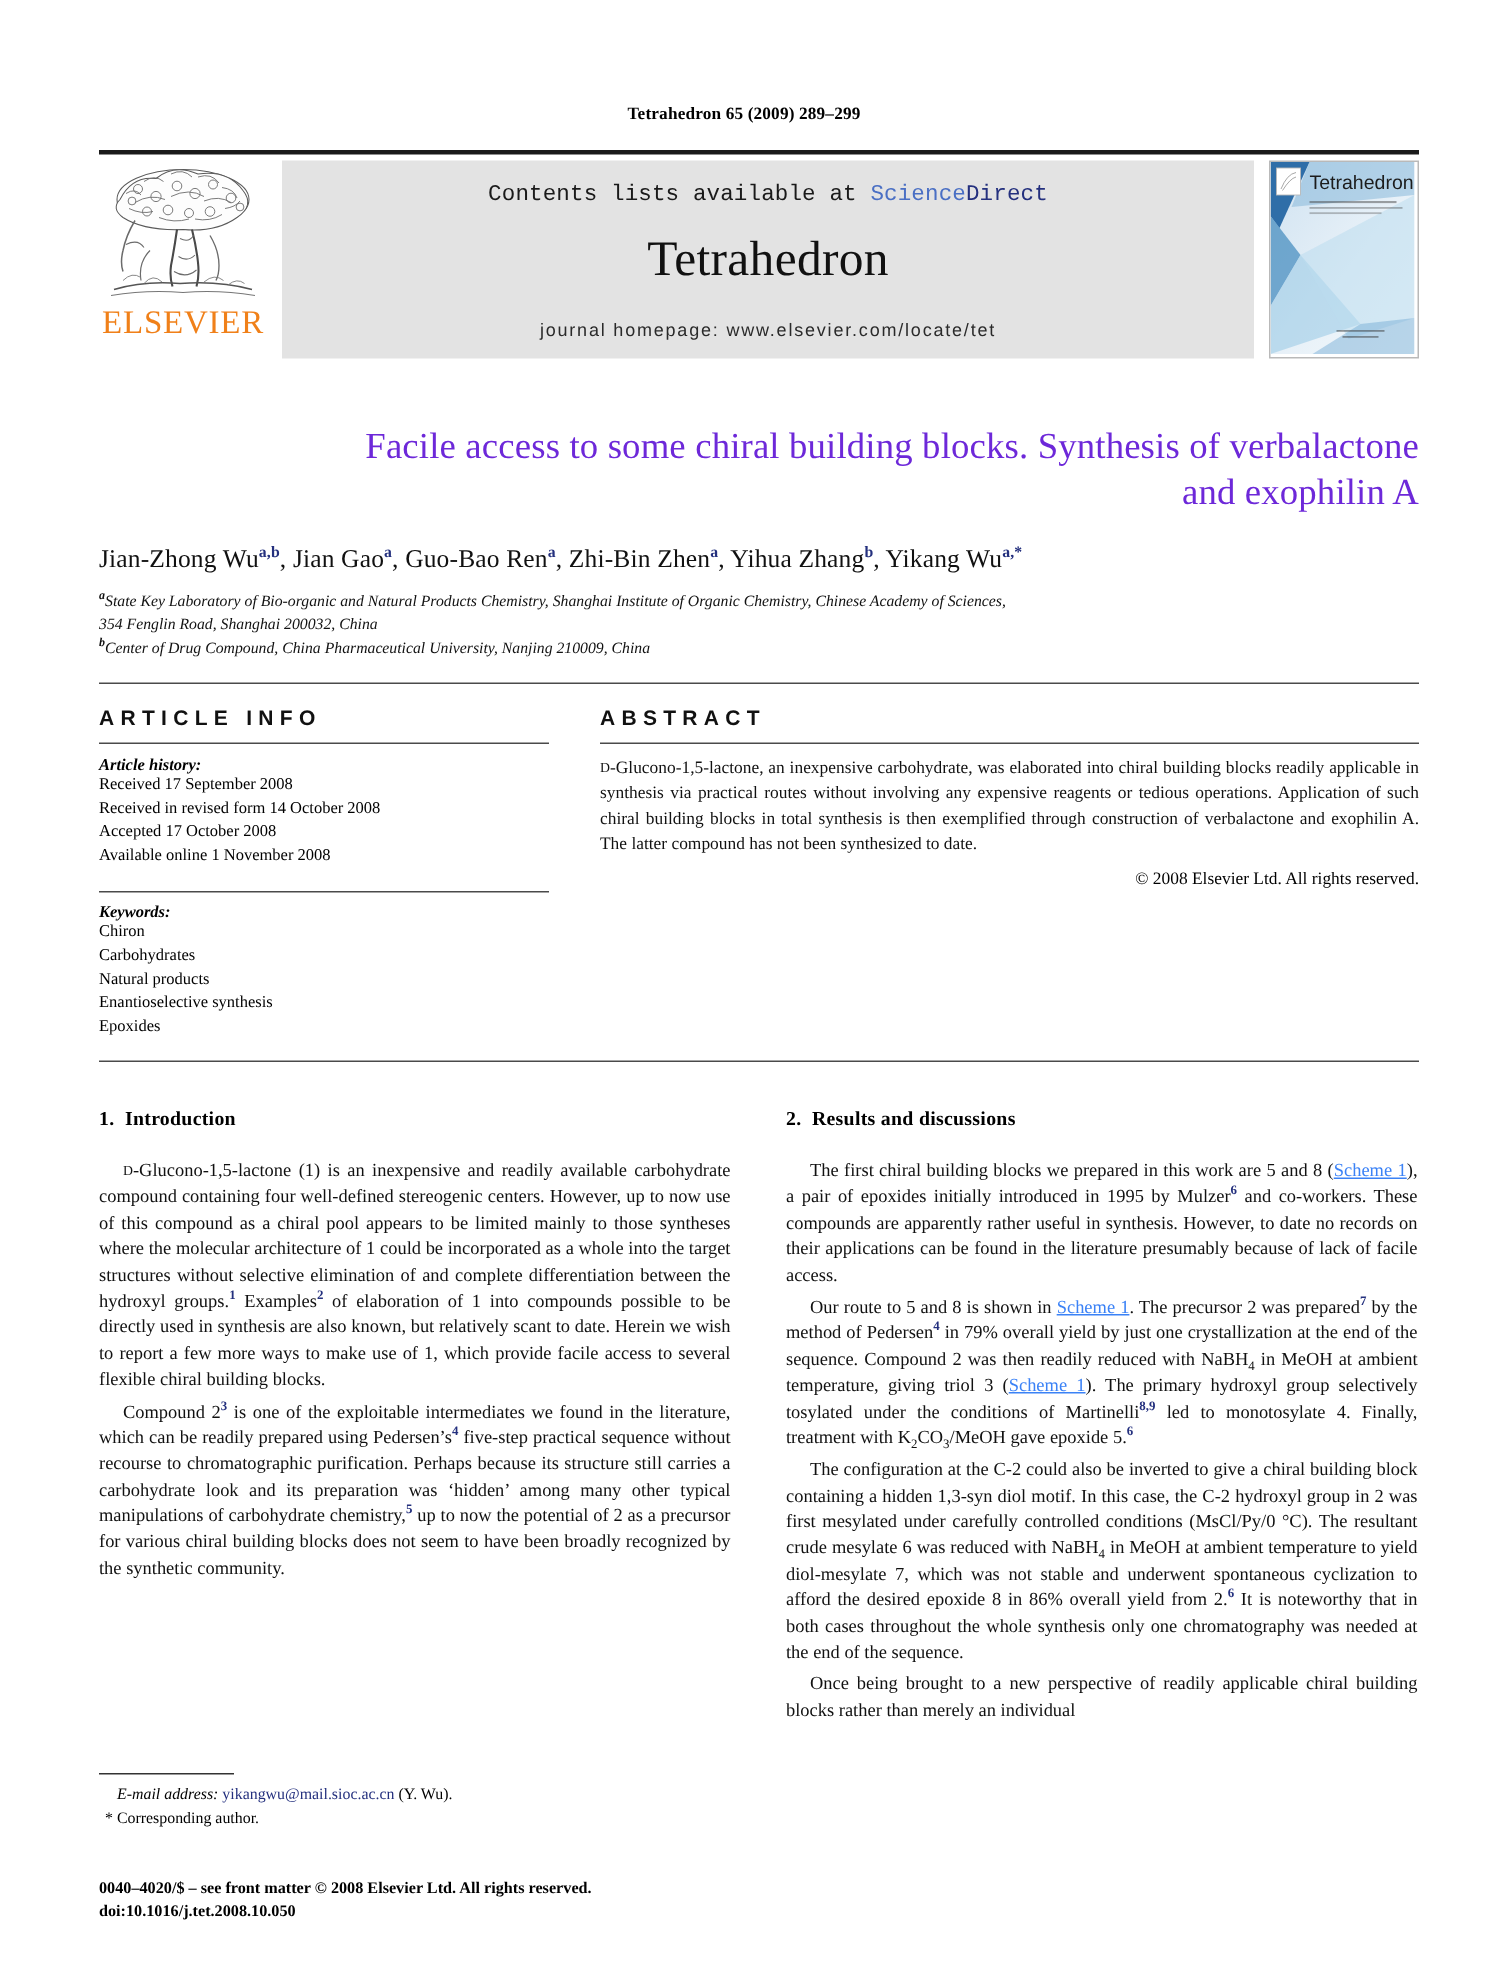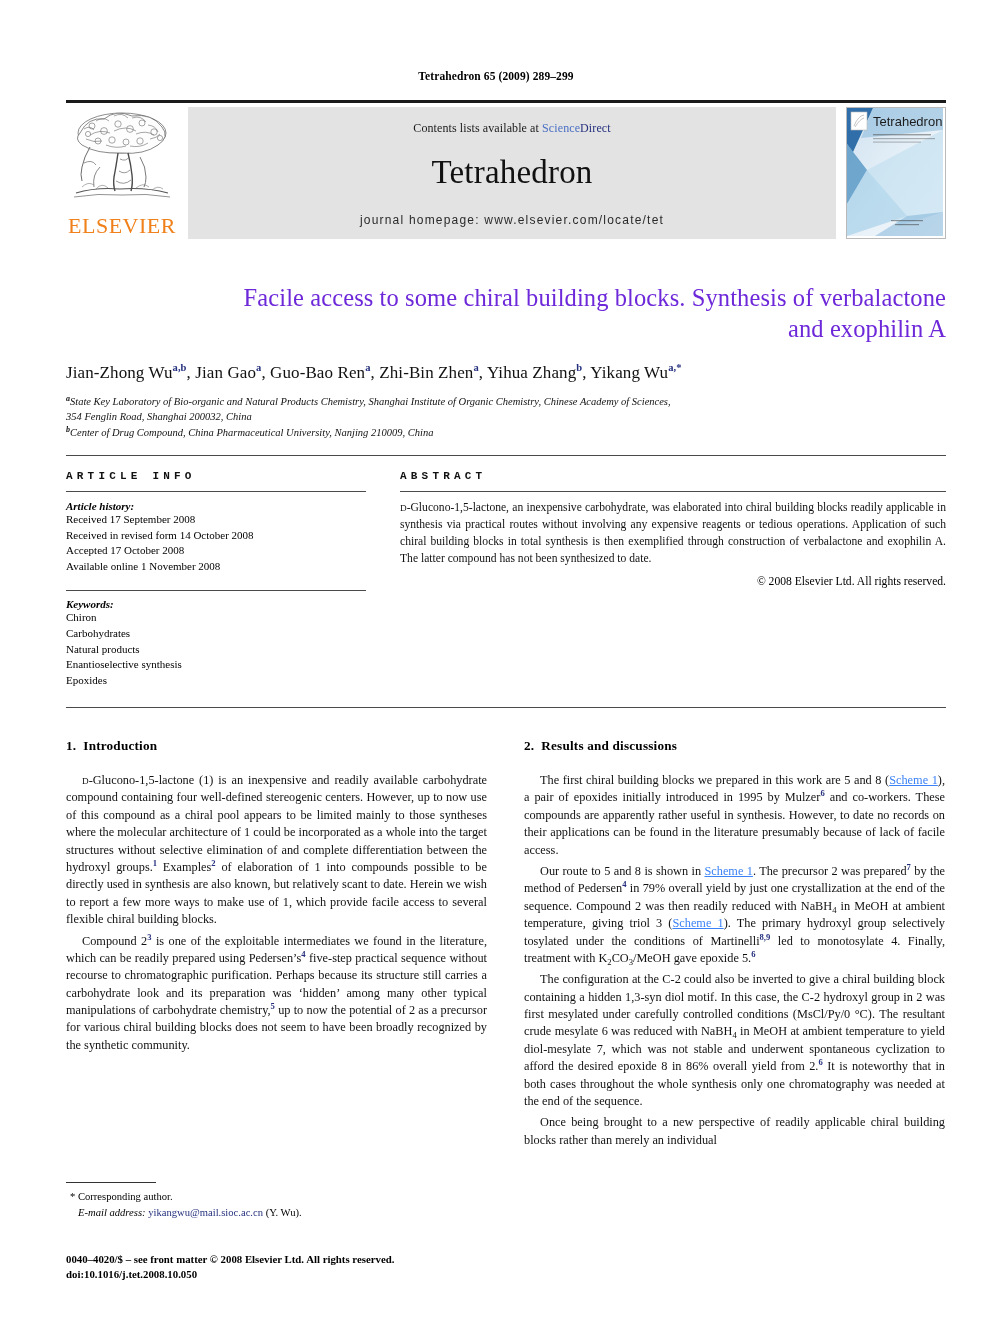--- a/index.html
+++ b/index.html
@@ -47,21 +47,21 @@
     align-items: stretch;
     height: 132px;
     padding-top: 4px;
   }
   .elsevier-logo {
     width: 112px;
     flex: 0 0 112px;
     display: flex;
     flex-direction: column;
     align-items: center;
-    justify-content: space-between;
+    justify-content: flex-start;
     padding-bottom: 2px;
   }
   .tree-box {
     width: 104px;
     height: 96px;
     position: relative;
     overflow: hidden;
   }
   .elsevier-word {
     font-family: "Liberation Serif", serif;
@@ -77,22 +77,22 @@
     margin-left: 10px;
     margin-right: 10px;
     display: flex;
     flex-direction: column;
     align-items: center;
     justify-content: space-between;
     padding: 14px 0 12px 0;
     position: relative;
   }
   .contents-line {
-    font-family: Liberation Serif, serif;
-    font-size: 12px;
+    font-family: Liberation Mono, monospace;
+    font-size: 15px;
     color: #1a1a1a;
     letter-spacing: 0.1px;
   }
   .sd-science { color: #4a6fc4; }
   .sd-direct  { color: #24307e; }
   .journal-name {
     font-family: "Liberation Serif", serif;
     font-size: 33px;
     color: #111;
     letter-spacing: 0.2px;
@@ -179,23 +179,23 @@
   }
   .col-info {
     flex: 0 0 300px;
     width: 300px;
   }
   .col-abs {
     flex: 1 1 auto;
     margin-left: 34px;
   }
   .sec-head {
-    font-family: Liberation Mono, monospace;
-    font-weight: bold;
-    font-size: 11px;
+    font-family: Liberation Sans, sans-serif;
+    font-weight: bold;
+    font-size: 14px;
     letter-spacing: 4.2px;
     color: #111;
   }
   .thin-rule {
     border-top: 1px solid #4a4a4a;
     margin-top: 9px;
     margin-bottom: 8px;
   }
   .history-title {
     font-style: italic;
@@ -484,25 +484,25 @@
       <p class="body"><span>The first chiral building blocks we prepared in this work are 5 and 8 (</span><span class="cref">Scheme 1</span><span>), a pair of epoxides initially introduced in 1995 by Mulzer</span><sup>6</sup><span> and co-workers. These compounds are apparently rather useful in synthesis. However, to date no records on their applications can be found in the literature presumably because of lack of facile access.</span></p>
       <p class="body"><span>Our route to 5 and 8 is shown in </span><span class="cref">Scheme 1</span><span>. The precursor 2 was prepared</span><sup>7</sup><span> by the method of Pedersen</span><sup>4</sup><span> in 79% overall yield by just one crystallization at the end of the sequence. Compound 2 was then readily reduced with NaBH</span><sub>4</sub><span> in MeOH at ambient temperature, giving triol 3 (</span><span class="cref">Scheme 1</span><span>). The primary hydroxyl group selectively tosylated under the conditions of Martinelli</span><sup>8,9</sup><span> led to monotosylate 4. Finally, treatment with K</span><sub>2</sub><span>CO</span><sub>3</sub><span>/MeOH gave epoxide 5.</span><sup>6</sup></p>
       <p class="body"><span>The configuration at the C-2 could also be inverted to give a chiral building block containing a hidden 1,3-syn diol motif. In this case, the C-2 hydroxyl group in 2 was first mesylated under carefully controlled conditions (MsCl/Py/0 °C). The resultant crude mesylate 6 was reduced with NaBH</span><sub>4</sub><span> in MeOH at ambient temperature to yield diol-mesylate 7, which was not stable and underwent spontaneous cyclization to afford the desired epoxide 8 in 86% overall yield from 2.</span><sup>6</sup><span> It is noteworthy that in both cases throughout the whole synthesis only one chromatography was needed at the end of the sequence.</span></p>
       <p class="body">Once being brought to a new perspective of readily applicable chiral building blocks rather than merely an individual</p>
     </div>
 
   </div>
 
   <div class="footnote">
     <div class="fn-rule"></div>
-    <div class="fn-line">* Corresponding author.</div>
     <div class="fn-line" style="padding-left:18px;">
       <span class="fn-em">E-mail address:</span>
       <span class="fn-mail">yikangwu@mail.sioc.ac.cn</span><span> (Y. Wu).</span>
     </div>
+    <div class="fn-line">* Corresponding author.</div>
   </div>
 
   <div class="imprint">
     <div>0040–4020/$ – see front matter © 2008 Elsevier Ltd. All rights reserved.</div>
     <div>doi:10.1016/j.tet.2008.10.050</div>
   </div>
 
 </div>
 
 </body></html>

